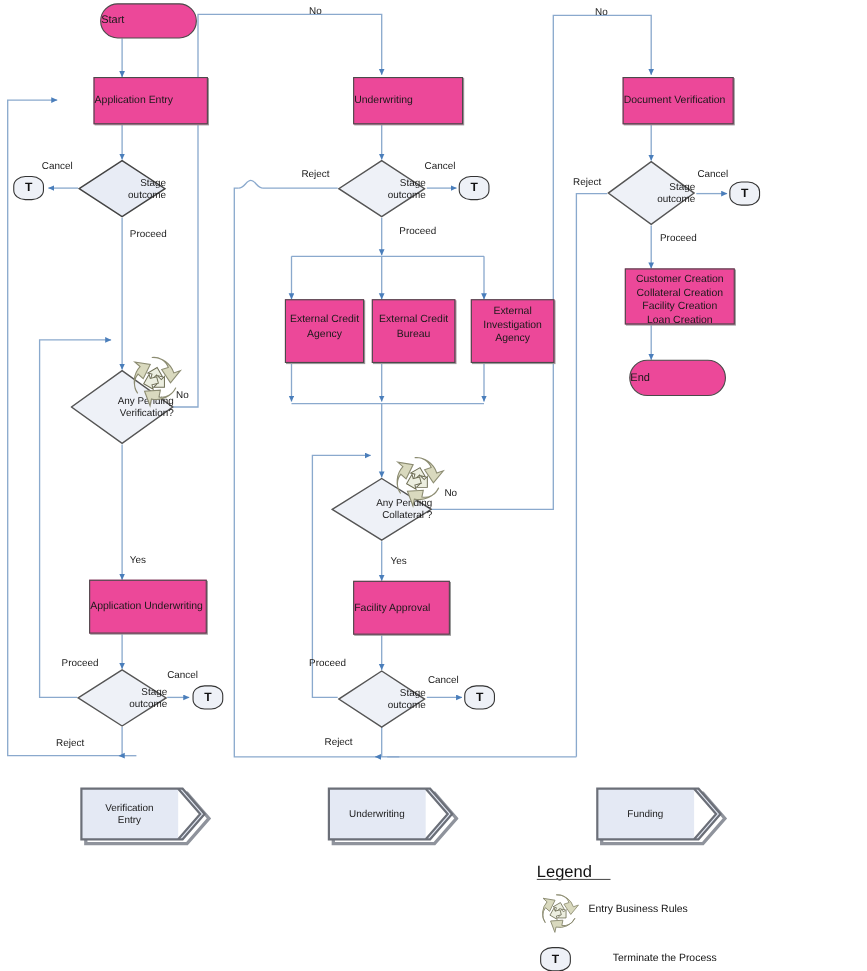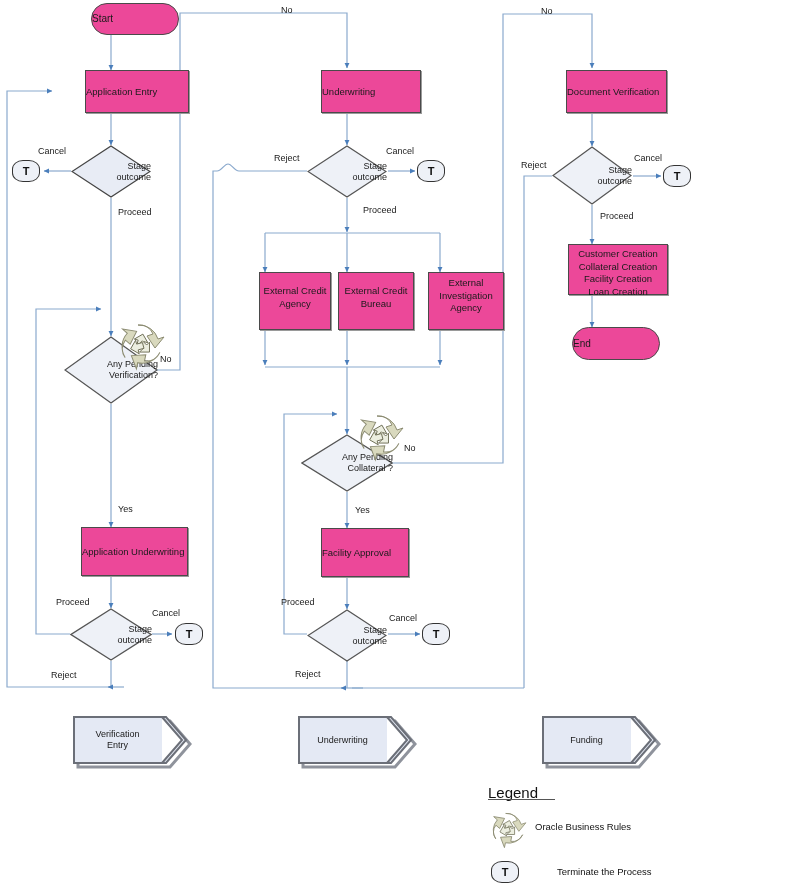--- a/index.html
+++ b/index.html
@@ -459,20 +459,20 @@
           <path d="M -3,-20 A 20,20 0 0 1 17,-6 L 23,-8 L 14,3 L 6,-9 L 12,-11 A 14,14 0 0 0 -3,-20 Z" transform="rotate(240)"></path>
         </g>
         <g fill="#eceee0" stroke="#6e6e55" stroke-width="0.9">
           <path d="M -1,-11 L 6,-4 L 2,-4 L 2,2 L -4,2 L -4,-4 L -8,-4 Z" transform="rotate(15)"></path>
           <path d="M -1,-11 L 6,-4 L 2,-4 L 2,2 L -4,2 L -4,-4 L -8,-4 Z" transform="rotate(135)"></path>
           <path d="M -1,-11 L 6,-4 L 2,-4 L 2,2 L -4,2 L -4,-4 L -8,-4 Z" transform="rotate(255)"></path>
         </g>
       </g>
     </svg>
   </div>
-  <div class="legend-text" style="left:535px; top:821px;">Oracle Business Rules</div>
+  <div class="legend-text" style="left:535px; top:821px;">Entry Business Rules</div>
 
   <div class="tcircle" style="left:491px; top:861px;">
     <span>T</span>
   </div>
   <div class="legend-text" style="left:535px; top:866px;margin-left:22px;">Terminate the Process</div>
 
 </div>
 
 </body></html>

